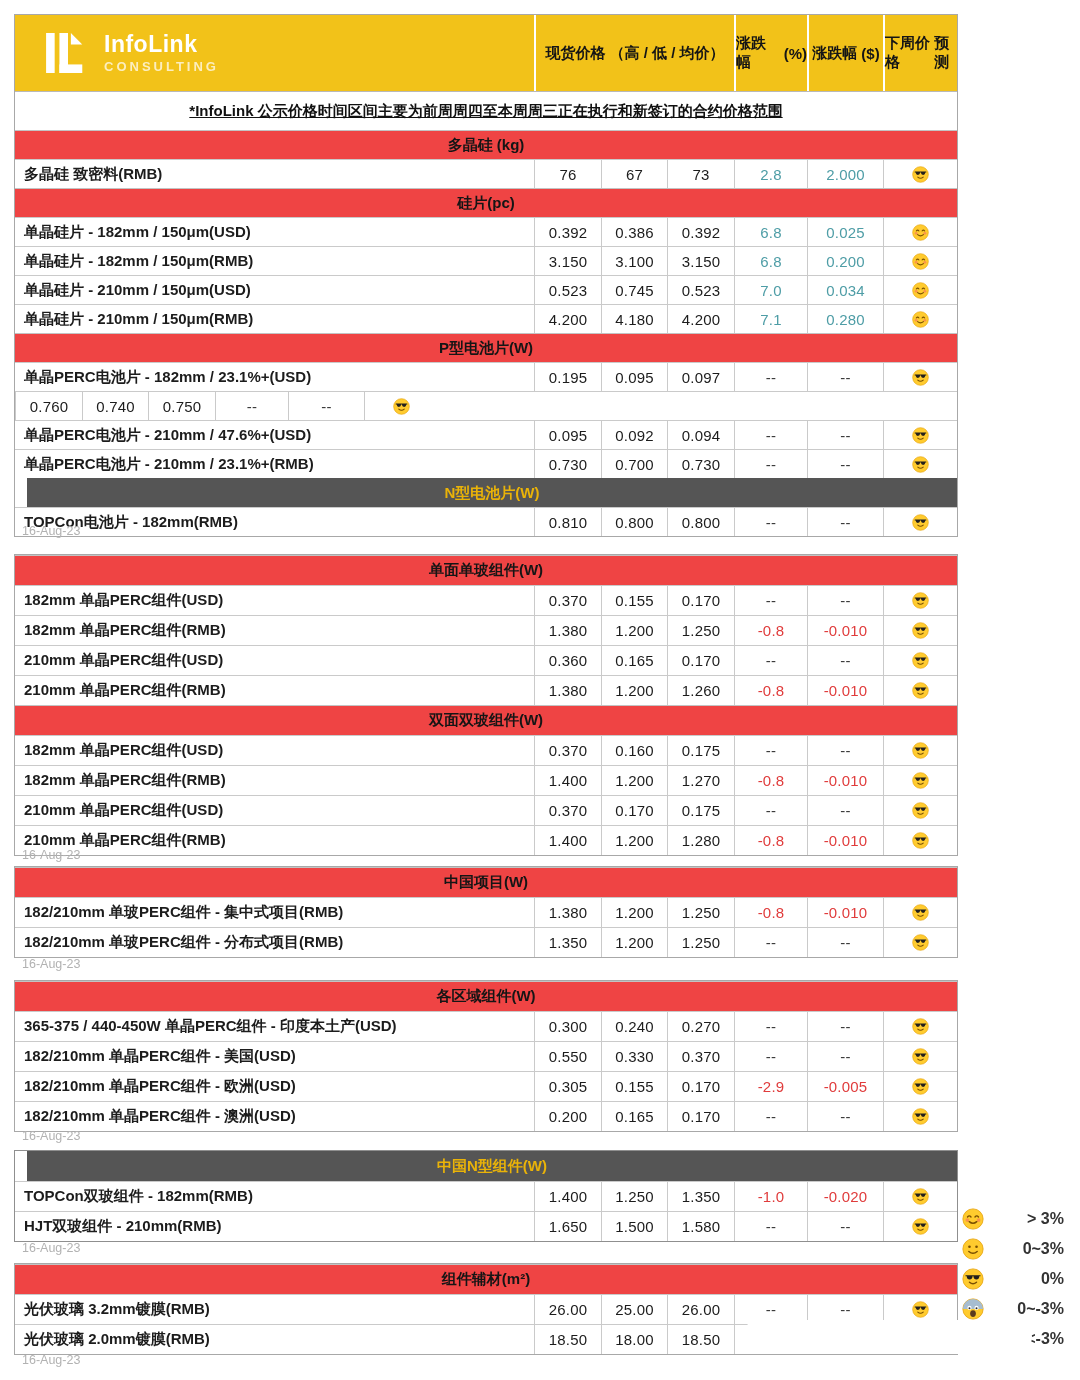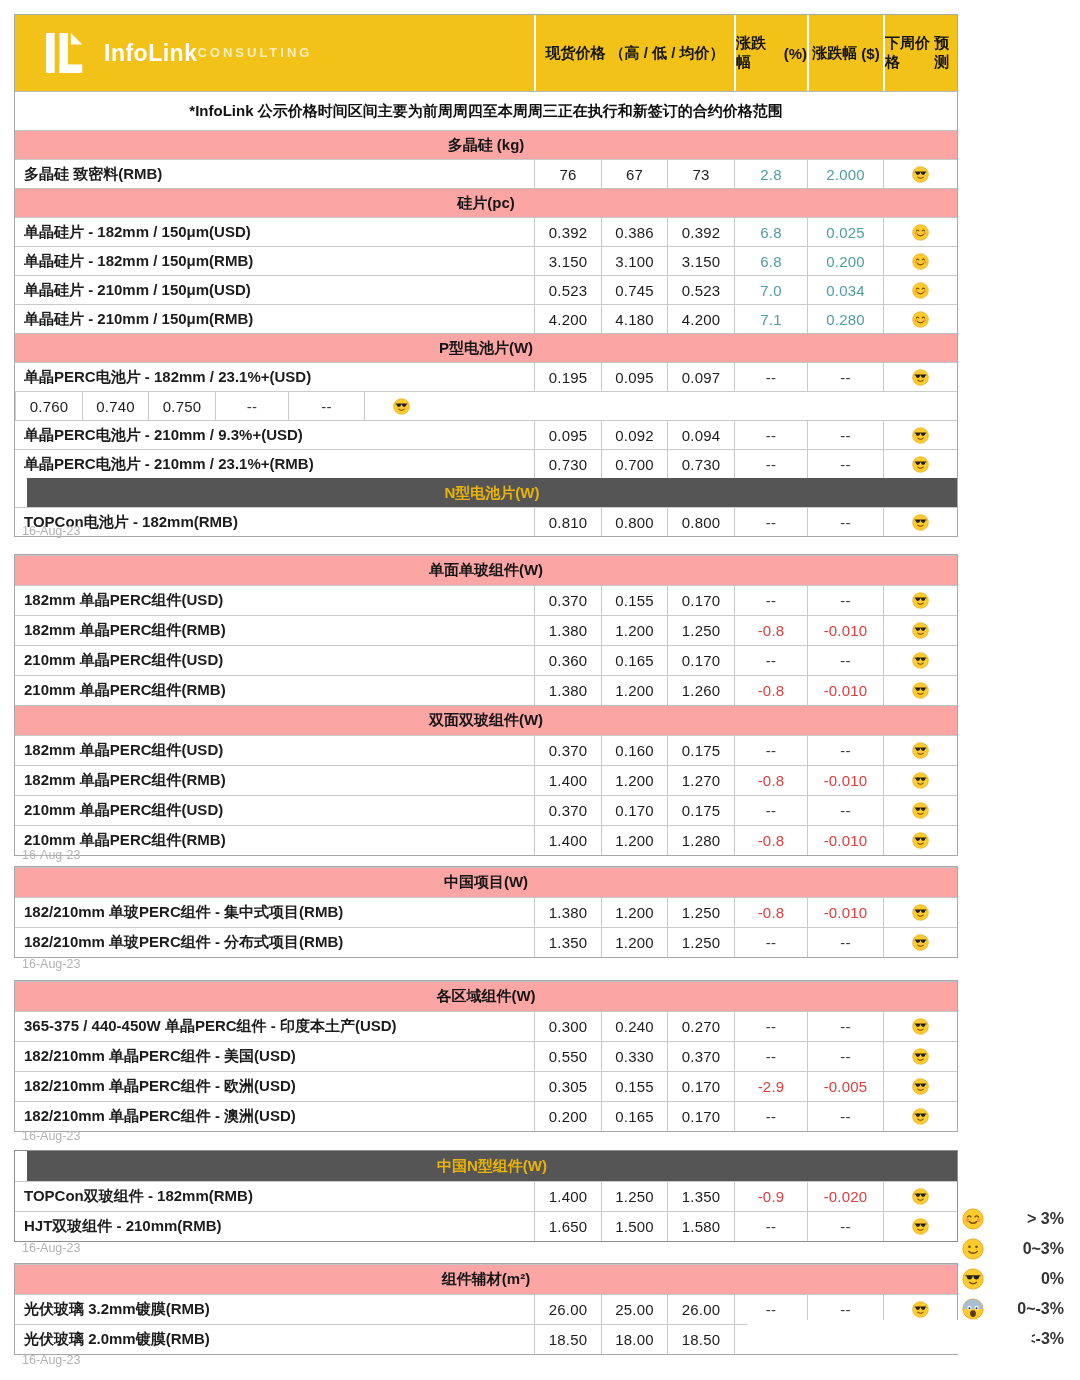--- a/index.html
+++ b/index.html
@@ -3,31 +3,31 @@
 <meta charset="utf-8">
 <style>
   html,body{margin:0;padding:0;background:#fff;}
   .page{position:relative;width:1080px;height:1380px;background:#fff;overflow:hidden;
         font-family:"Liberation Sans","DejaVu Sans",sans-serif;}
   .box{position:absolute;left:14px;width:944px;background:#fff;
        border:1px solid #a8a8a8;box-sizing:border-box;}
   
   .yellow-header{display:flex;height:76px;background:#F2C219;}
   .logo-cell{flex:1;display:flex;align-items:center;gap:13px;padding-left:30px;box-sizing:border-box;}
-  .logo-text{display:flex;flex-direction:row;line-height:1;}
+  .logo-text{display:flex;flex-direction:column;line-height:1;}
   .brand{color:#fff;font-weight:700;font-size:23px;letter-spacing:0.5px;}
   .brand-sub{color:rgba(255,255,255,0.72);font-weight:700;font-size:13px;letter-spacing:3px;margin-top:4px;}
   .hcell{display:flex;flex-direction:row;align-items:center;justify-content:center;gap:4px;
          font-weight:700;font-size:15px;color:#151515;border-left:2px solid #fff;box-sizing:border-box;}
   .h-spot{width:200px}.h-pct{width:73px}.h-usd{width:76px}.h-fc{width:74px}
   
   .note-row{height:38px;display:flex;align-items:center;justify-content:center;
-            font-weight:700;font-size:15px;color:#111;border-top:1px solid #b9b9b9;}
+            font-weight:700;font-size:15px;color:#111;border-top:1px solid #b9b9b9;text-decoration:underline;}
   
-  .sec-hdr{height:28px;background:#fca5a5;display:flex;align-items:center;justify-content:center;
+  .sec-hdr{height:28px;background:#ef4444;display:flex;align-items:center;justify-content:center;
            font-weight:700;font-size:15px;color:#151515;border-top:1px solid #c3c3c3;}
   .sec-hdr.dark{background:#555555;color:#eab308;border-top-color:#555;margin-left:12px;}
   .row{display:flex;height:28px;border-top:1px solid #cacaca;}
   .box.tall .row,.box.tall .sec-hdr{height:29px;}
   .cell{display:flex;align-items:center;justify-content:center;font-size:15px;color:#1c1c1c;
         box-sizing:border-box;border-left:1px solid #cacaca;}
   .c-name{flex:1;justify-content:flex-start;padding-left:9px;border-left:none;font-weight:600;}
   .num{font-weight:500;letter-spacing:0.2px;}
   .c-high{width:67px}.c-low{width:66px}.c-avg{width:67px}
   .c-pct{width:73px}.c-usd{width:76px}.c-emo{width:74px}
@@ -197,21 +197,21 @@
           <div class="cell c-usd num t-flat">--</div>
           <div class="cell c-emo">
             <span class="emo"><svg viewBox="0 0 20 20" width="100%" height="100%">
                 <circle cx="10" cy="10" r="9.2" fill="#FFCB2E" stroke="#E8A612" stroke-width="0.8"></circle>
                 <path d="M3.2 6.6 h13.6 v1 h-1.1 q-0.2 2.9 -2.6 2.9 q-2.4 0 -2.7 -2.9 h-0.8 q-0.3 2.9 -2.7 2.9 q-2.4 0 -2.6 -2.9 h-1.1 z" fill="#23201c"></path>
                 <path d="M6.8 13 Q10 15.8 13.2 13" stroke="#7a4f01" stroke-width="1.3" fill="none" stroke-linecap="round"></path>
               </svg></span>
           </div>
         </div>
         <div class="row">
-          <div class="cell c-name">单晶PERC电池片 - 210mm / 9.3%+(USD)</div>
+          <div class="cell c-name">单晶PERC电池片 - 210mm / 47.6%+(USD)</div>
           <div class="cell c-high num">0.095</div>
           <div class="cell c-low num">0.092</div>
           <div class="cell c-avg num">0.094</div>
           <div class="cell c-pct num t-flat">--</div>
           <div class="cell c-usd num t-flat">--</div>
           <div class="cell c-emo">
             <span class="emo"><svg viewBox="0 0 20 20" width="100%" height="100%">
                 <circle cx="10" cy="10" r="9.2" fill="#FFCB2E" stroke="#E8A612" stroke-width="0.8"></circle>
                 <path d="M3.2 6.6 h13.6 v1 h-1.1 q-0.2 2.9 -2.6 2.9 q-2.4 0 -2.7 -2.9 h-0.8 q-0.3 2.9 -2.7 2.9 q-2.4 0 -2.6 -2.9 h-1.1 z" fill="#23201c"></path>
                 <path d="M6.8 13 Q10 15.8 13.2 13" stroke="#7a4f01" stroke-width="1.3" fill="none" stroke-linecap="round"></path>
@@ -486,21 +486,21 @@
   <div class="date" style="top:1129px;">16-Aug-23</div>
 
   <div class="box tall" style="top:1150px;border-color:#8f8f8f;">
     <div class="sections">
         <div class="sec-hdr dark">中国N型组件(W)</div>
         <div class="row">
           <div class="cell c-name">TOPCon双玻组件 - 182mm(RMB)</div>
           <div class="cell c-high num">1.400</div>
           <div class="cell c-low num">1.250</div>
           <div class="cell c-avg num">1.350</div>
-          <div class="cell c-pct num t-down">-0.9</div>
+          <div class="cell c-pct num t-down">-1.0</div>
           <div class="cell c-usd num t-down">-0.020</div>
           <div class="cell c-emo">
             <span class="emo"><svg viewBox="0 0 20 20" width="100%" height="100%">
                 <circle cx="10" cy="10" r="9.2" fill="#FFCB2E" stroke="#E8A612" stroke-width="0.8"></circle>
                 <path d="M3.2 6.6 h13.6 v1 h-1.1 q-0.2 2.9 -2.6 2.9 q-2.4 0 -2.7 -2.9 h-0.8 q-0.3 2.9 -2.7 2.9 q-2.4 0 -2.6 -2.9 h-1.1 z" fill="#23201c"></path>
                 <path d="M6.8 13 Q10 15.8 13.2 13" stroke="#7a4f01" stroke-width="1.3" fill="none" stroke-linecap="round"></path>
               </svg></span>
           </div>
         </div>
         <div class="row">

